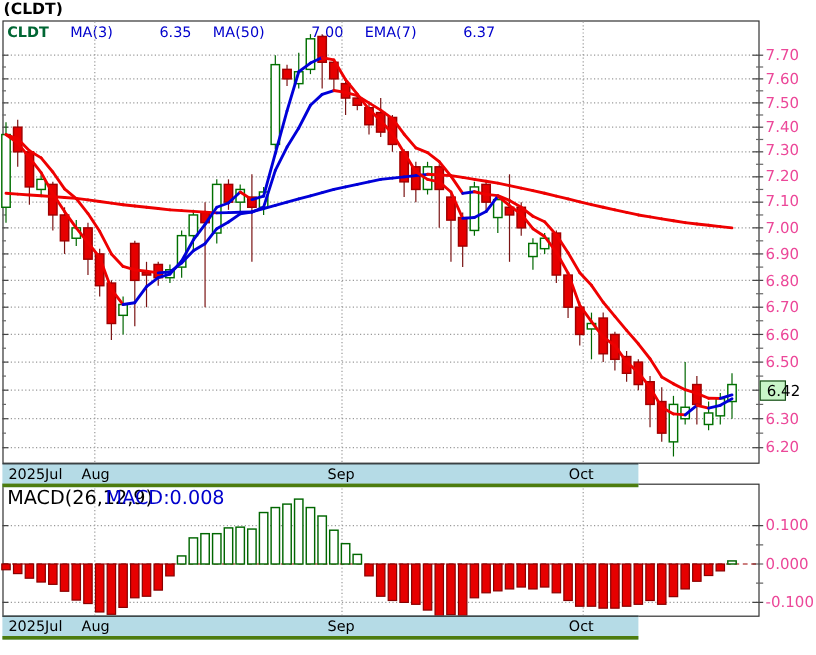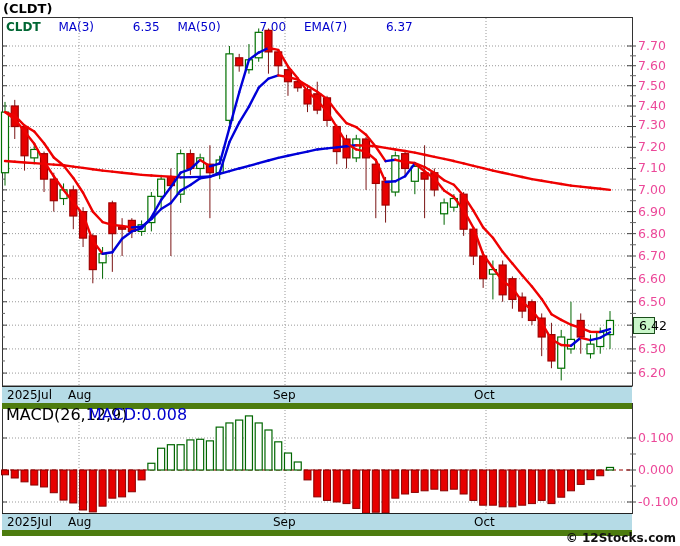--- a/index.html
+++ b/index.html
@@ -4,21 +4,21 @@
 <style>
   html,body{margin:0;padding:0;background:#ffffff;}
   #stage{position:relative;width:680px;height:546px;background:#ffffff;overflow:hidden;
          font-family:"DejaVu Sans","Liberation Sans",sans-serif;}
   #page-title{position:absolute;left:3px;top:1px;font-size:13px;font-weight:bold;color:#000;}
   #legend-row{position:absolute;left:6px;top:20px;font-size:12px;white-space:nowrap;}
   #legend-row .sym{color:#006633;font-weight:bold;margin-right:14px;}
   #legend-row .lab{color:#0000cc;margin-right:7px;}
   #legend-row .val{color:#0000cc;margin-right:14px;margin-left:28px;}
   .tick-label{position:absolute;font-size:12.5px;color:#ec4899;letter-spacing:0px;}
-  .band{position:absolute;left:2px;width:630px;height:16px;background:#b5dbe6;border-top:1px solid #222;border-bottom:6px solid #4d7c0f;}
+  .band{position:absolute;left:2px;width:530px;height:16px;background:#b5dbe6;border-top:1px solid #222;border-bottom:3px solid #4d7c0f;}
   .band-label{position:absolute;top:1px;font-size:12px;color:#000;}
   #macd-header-title{position:absolute;left:6px;top:405px;font-size:16px;color:#000;}
   #macd-header-value{position:absolute;left:88px;top:405px;font-size:16px;color:#0000cc;}
   #current-price-box{position:absolute;left:633px;top:317px;width:22px;height:17px;
      background:#c9f6c9;border:1px solid #1a4d1a;font-size:12.5px;color:#000;
      display:flex;align-items:center;padding-left:5px;box-sizing:border-box;}
   #watermark{position:absolute;right:4px;top:531px;font-size:12px;font-weight:600;color:#111;}
   svg{position:absolute;left:0;top:0;}
 </style>
 </head>
@@ -523,21 +523,20 @@
       <div class="band-label" style="left: 66px;">Aug</div>
       <div class="band-label" style="left: 271px;">Sep</div>
       <div class="band-label" style="left: 472px;">Oct</div>
     </div>
 
   <div id="macd-header-title">MACD(26,12,9)</div>
   <div id="macd-header-value">MACD:0.008</div>
 
   <div id="current-price-box">6.42</div>
 
-  <div id="watermark">© 12Stocks.com</div>
 <div class="tick-label" style="left:638px;top:38px;">7.70</div>
     <div class="tick-label" style="left:638px;top:57.733614334075966px;">7.60</div>
     <div class="tick-label" style="left:638px;top:77.72860863590682px;">7.50</div>
     <div class="tick-label" style="left:638px;top:97.99200012930652px;">7.40</div>
     <div class="tick-label" style="left:638px;top:102px;margin-top:15px;">7.30</div>
     <div class="tick-label" style="left:638px;top:139.353491563684px;">7.20</div>
     <div class="tick-label" style="left:638px;top:160.46712244875152px;">7.10</div>
     <div class="tick-label" style="left:638px;top:181.8802474326089px;">7.00</div>
     <div class="tick-label" style="left:638px;top:203.60148549029844px;">6.90</div>
     <div class="tick-label" style="left:638px;top:225.63983309647043px;">6.80</div>

